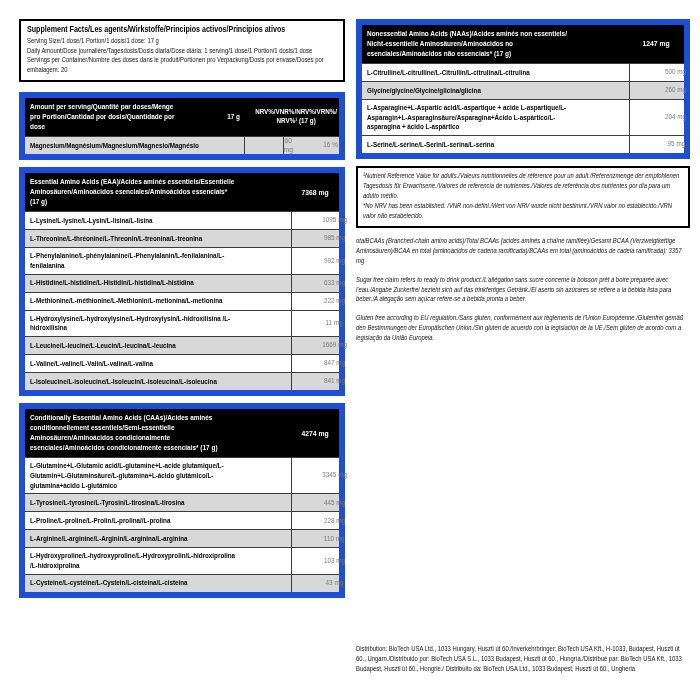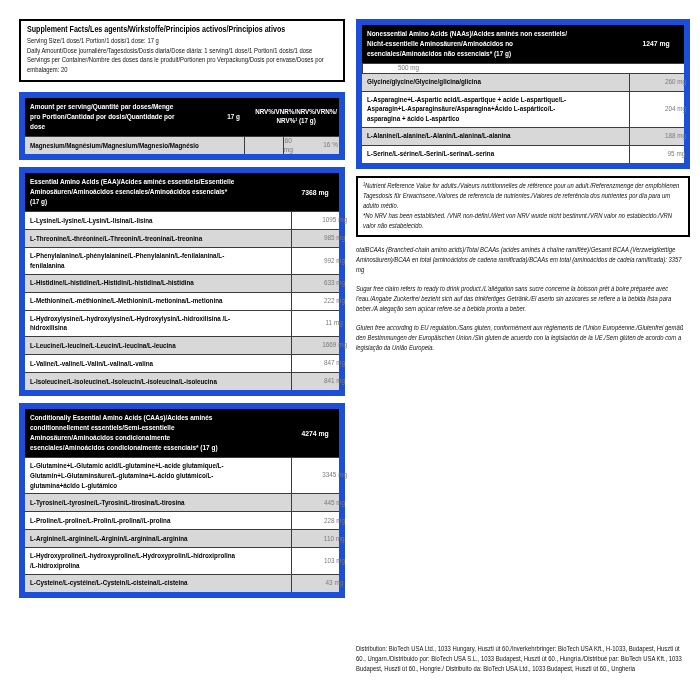--- a/index.html
+++ b/index.html
@@ -246,46 +246,41 @@
   <div class="tbl tbl-r">
     <div class="thead">
       <div class="lbl">
           <span class="cnd">Nonessential Amino Acids (NAAs)/Acides aminés non essentiels/ Nicht-essentielle Aminosäuren/Aminoácidos no esenciales/Aminoácidos não essenciais* (17 g)</span>
         </div>
       <div class="amt">
           <span class="cndc">1247 mg</span>
         </div>
     </div>
     <div class="trow">
+      <div class="lbl">
+          <span class="cnd">L-Citrulline/L-citrulline/L-Citrullin/L-citrulina/L-citrulina</span>
+        </div>
       <div class="amt">
           <span class="cndc">500 mg</span>
         </div>
     </div>
     <div class="trow alt">
       <div class="lbl">
           <span class="cnd">Glycine/glycine/Glycine/glicina/glicina</span>
         </div>
       <div class="amt">
           <span class="cndc">260 mg</span>
         </div>
     </div>
     <div class="trow">
       <div class="lbl">
           <span class="cnd">L-Asparagine+L-Aspartic acid/L-aspartique + acide L-aspartique/L-Asparagin+L-Asparaginsäure/Asparagina+Ácido L-aspártico/L-asparagina + ácido L-aspártico</span>
         </div>
       <div class="amt">
           <span class="cndc">204 mg</span>
-        </div>
-    </div>
-    <div class="trow alt">
-      <div class="lbl">
-          <span class="cnd">L-Alanine/L-alanine/L-Alanin/L-alanina/L-alanina</span>
-        </div>
-      <div class="amt">
-          <span class="cndc">188 mg</span>
         </div>
     </div>
     <div class="trow">
       <div class="lbl">
           <span class="cnd">L-Serine/L-sérine/L-Serin/L-serina/L-serina</span>
         </div>
       <div class="amt">
           <span class="cndc">95 mg</span>
         </div>
     </div>

